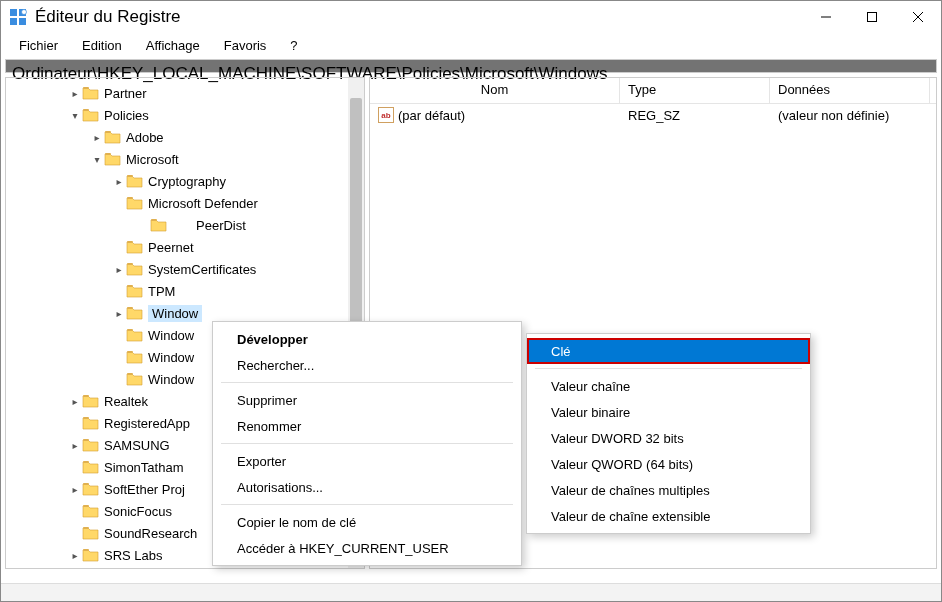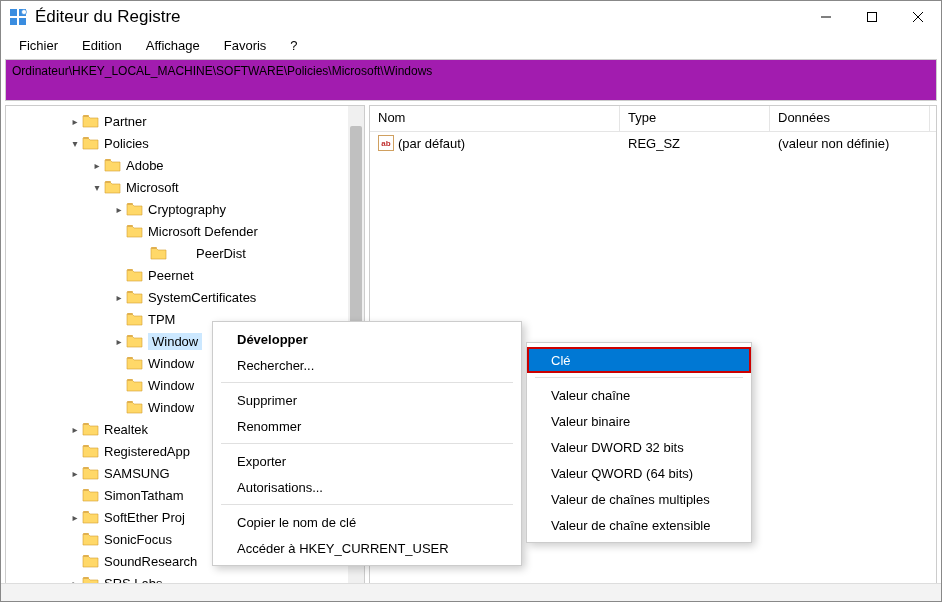--- a/index.html
+++ b/index.html
@@ -10,21 +10,21 @@
   .titlebar-icon { width: 18px; height: 18px; margin-right: 8px; }
   .titlebar-title { flex: 1; font-size: 17px; }
   .titlebar-btns { display: flex; height: 100%; }
   .titlebar-btn { width: 46px; height: 32px; display: flex; align-items: center; justify-content: center; }
   
   
   .menubar { height: 24px; display: flex; align-items: center; padding: 0 8px; gap: 4px; }
   .menu-item { padding: 2px 10px; }
   
   
-  .addressbar { height: 42px; border: 1px solid #ccc; margin: 2px 4px; padding: 4px 6px; font-size: 12px; background: #a21caf; }
+  .addressbar { height: 14px; border: 1px solid #ccc; margin: 2px 4px; padding: 4px 6px; font-size: 17px; background: #737373; }
   
   
   .main { display: flex; height: calc(100% - 32px - 24px - 30px - 18px); }
   .tree-pane { width: 360px; border: 1px solid #ccc; margin: 2px 2px 2px 4px; overflow: hidden; position: relative; }
   .list-pane { flex: 1; border: 1px solid #ccc; margin: 2px 4px 2px 2px; overflow: hidden; }
   
   
   .tree { padding: 4px 0; }
   .tree-row { display: flex; align-items: center; height: 22px; cursor: default; white-space: nowrap; }
   .tree-chevron { width: 14px; text-align: center; color: #555; font-size: 10px; }
@@ -301,21 +301,21 @@
             </svg></span>
           <span class="tree-label">SRS Labs</span>
         </div>
       </div>
     <div class="scrollbar-v">
       <div class="scrollbar-thumb"></div>
     </div>
   </div>
   <div class="list-pane">
     <div class="list-header" id="list-header">
-        <div class="list-hcol" style="width: 250px;">Nom</div>
+        <div class="list-hcol" style="width: 250px; text-align: center;">Nom</div>
         <div class="list-hcol" style="width: 150px;">Type</div>
         <div class="list-hcol" style="width: 160px;">Données</div>
       </div>
     <div id="list-body">
         <div class="list-row">
           <div class="list-cell" style="width:250px">
             <span class="val-icon">ab</span>
             <span>(par défaut)</span>
           </div>
           <div class="list-cell" style="width:150px">REG_SZ</div>
@@ -350,21 +350,21 @@
     </div>
     <div class="ctx-sep"></div>
     <div class="ctx-item">
       <span>Copier le nom de clé</span>
     </div>
     <div class="ctx-item">
       <span>Accéder à HKEY_CURRENT_USER</span>
     </div>
   </div>
 
-<div class="context-menu" id="ctx2" style="left: 525px; top: 341px; width: 226px;">
+<div class="context-menu" id="ctx2" style="left: 525px; top: 332px; width: 285px;">
     <div class="ctx-item highlighted red-border">
       <span>Clé</span>
     </div>
     <div class="ctx-sep"></div>
     <div class="ctx-item">
       <span>Valeur chaîne</span>
     </div>
     <div class="ctx-item">
       <span>Valeur binaire</span>
     </div>

